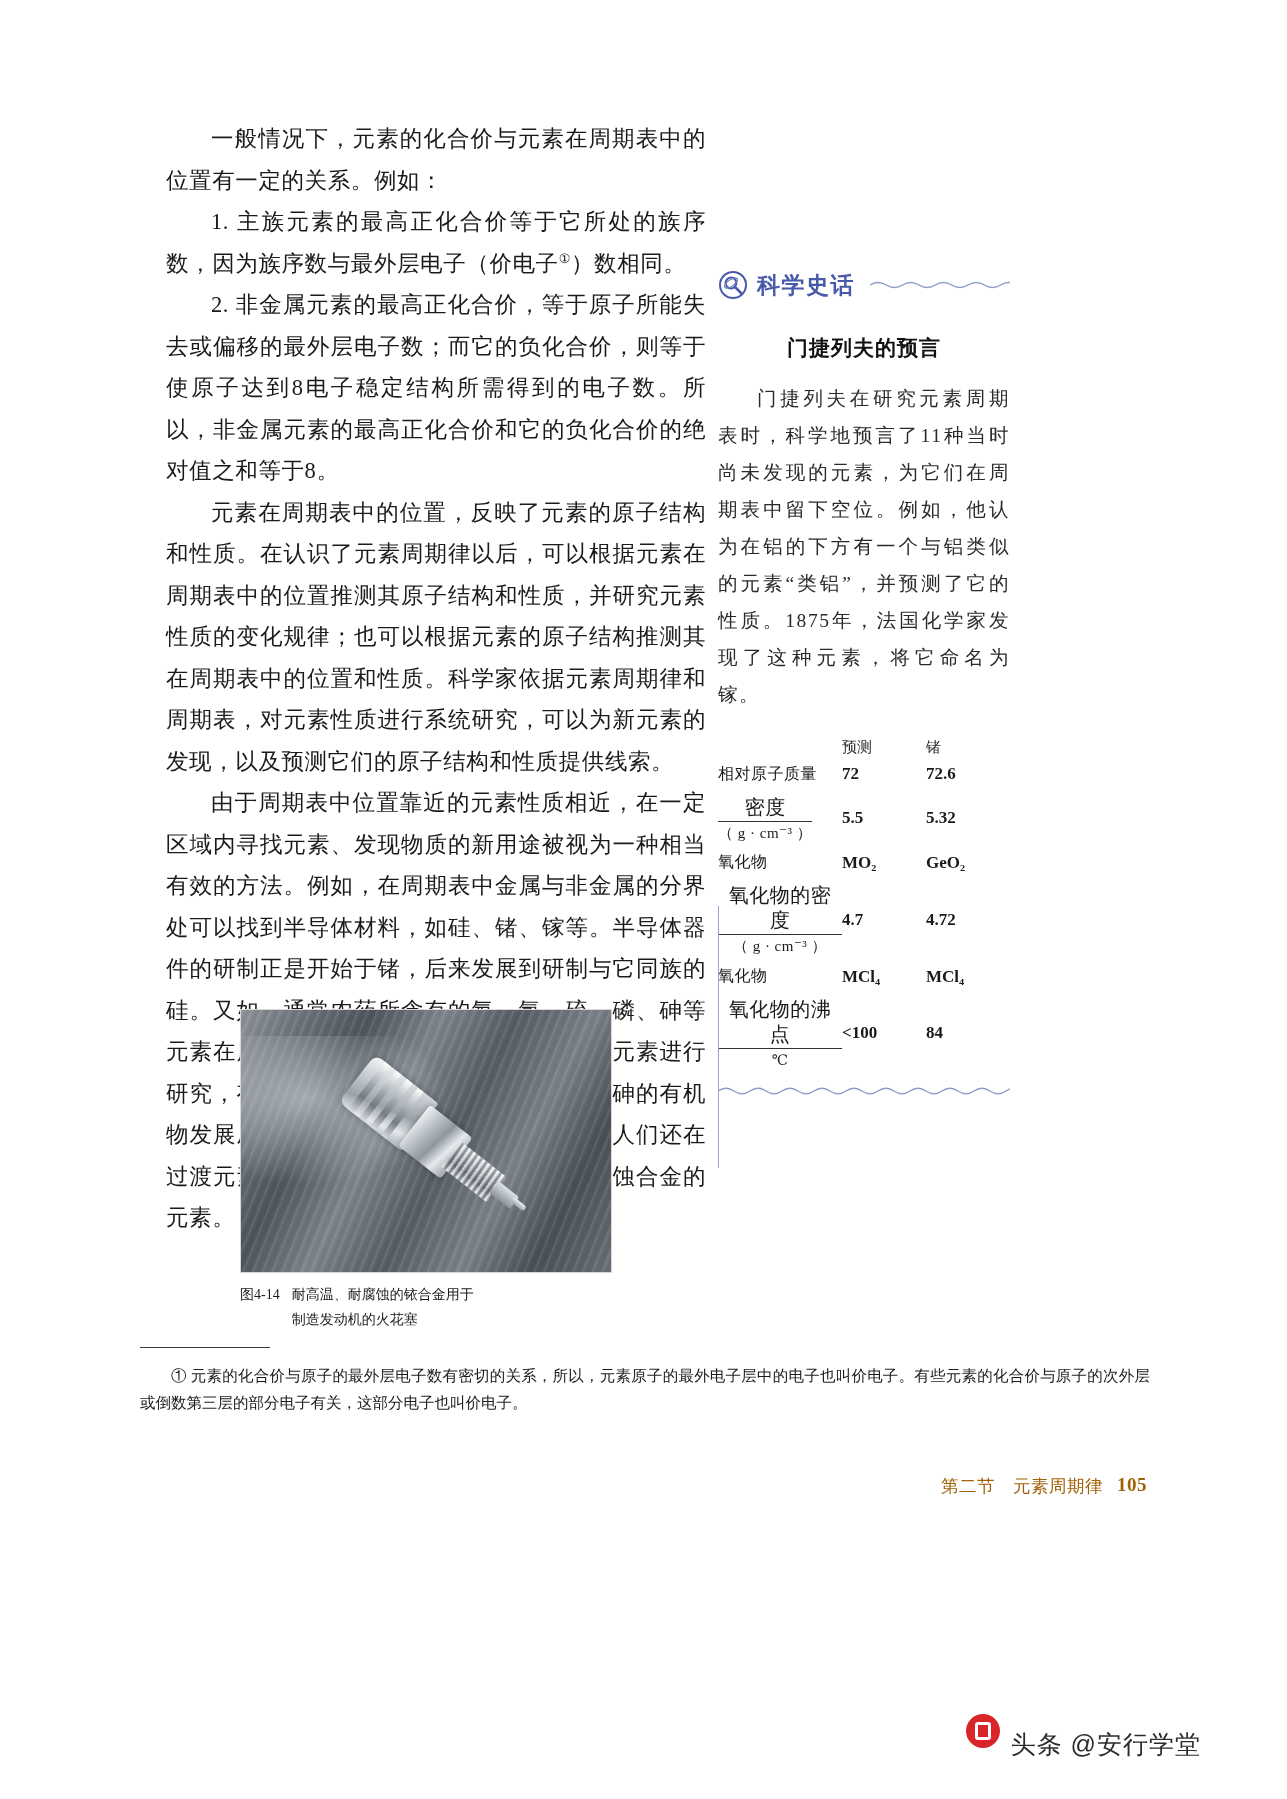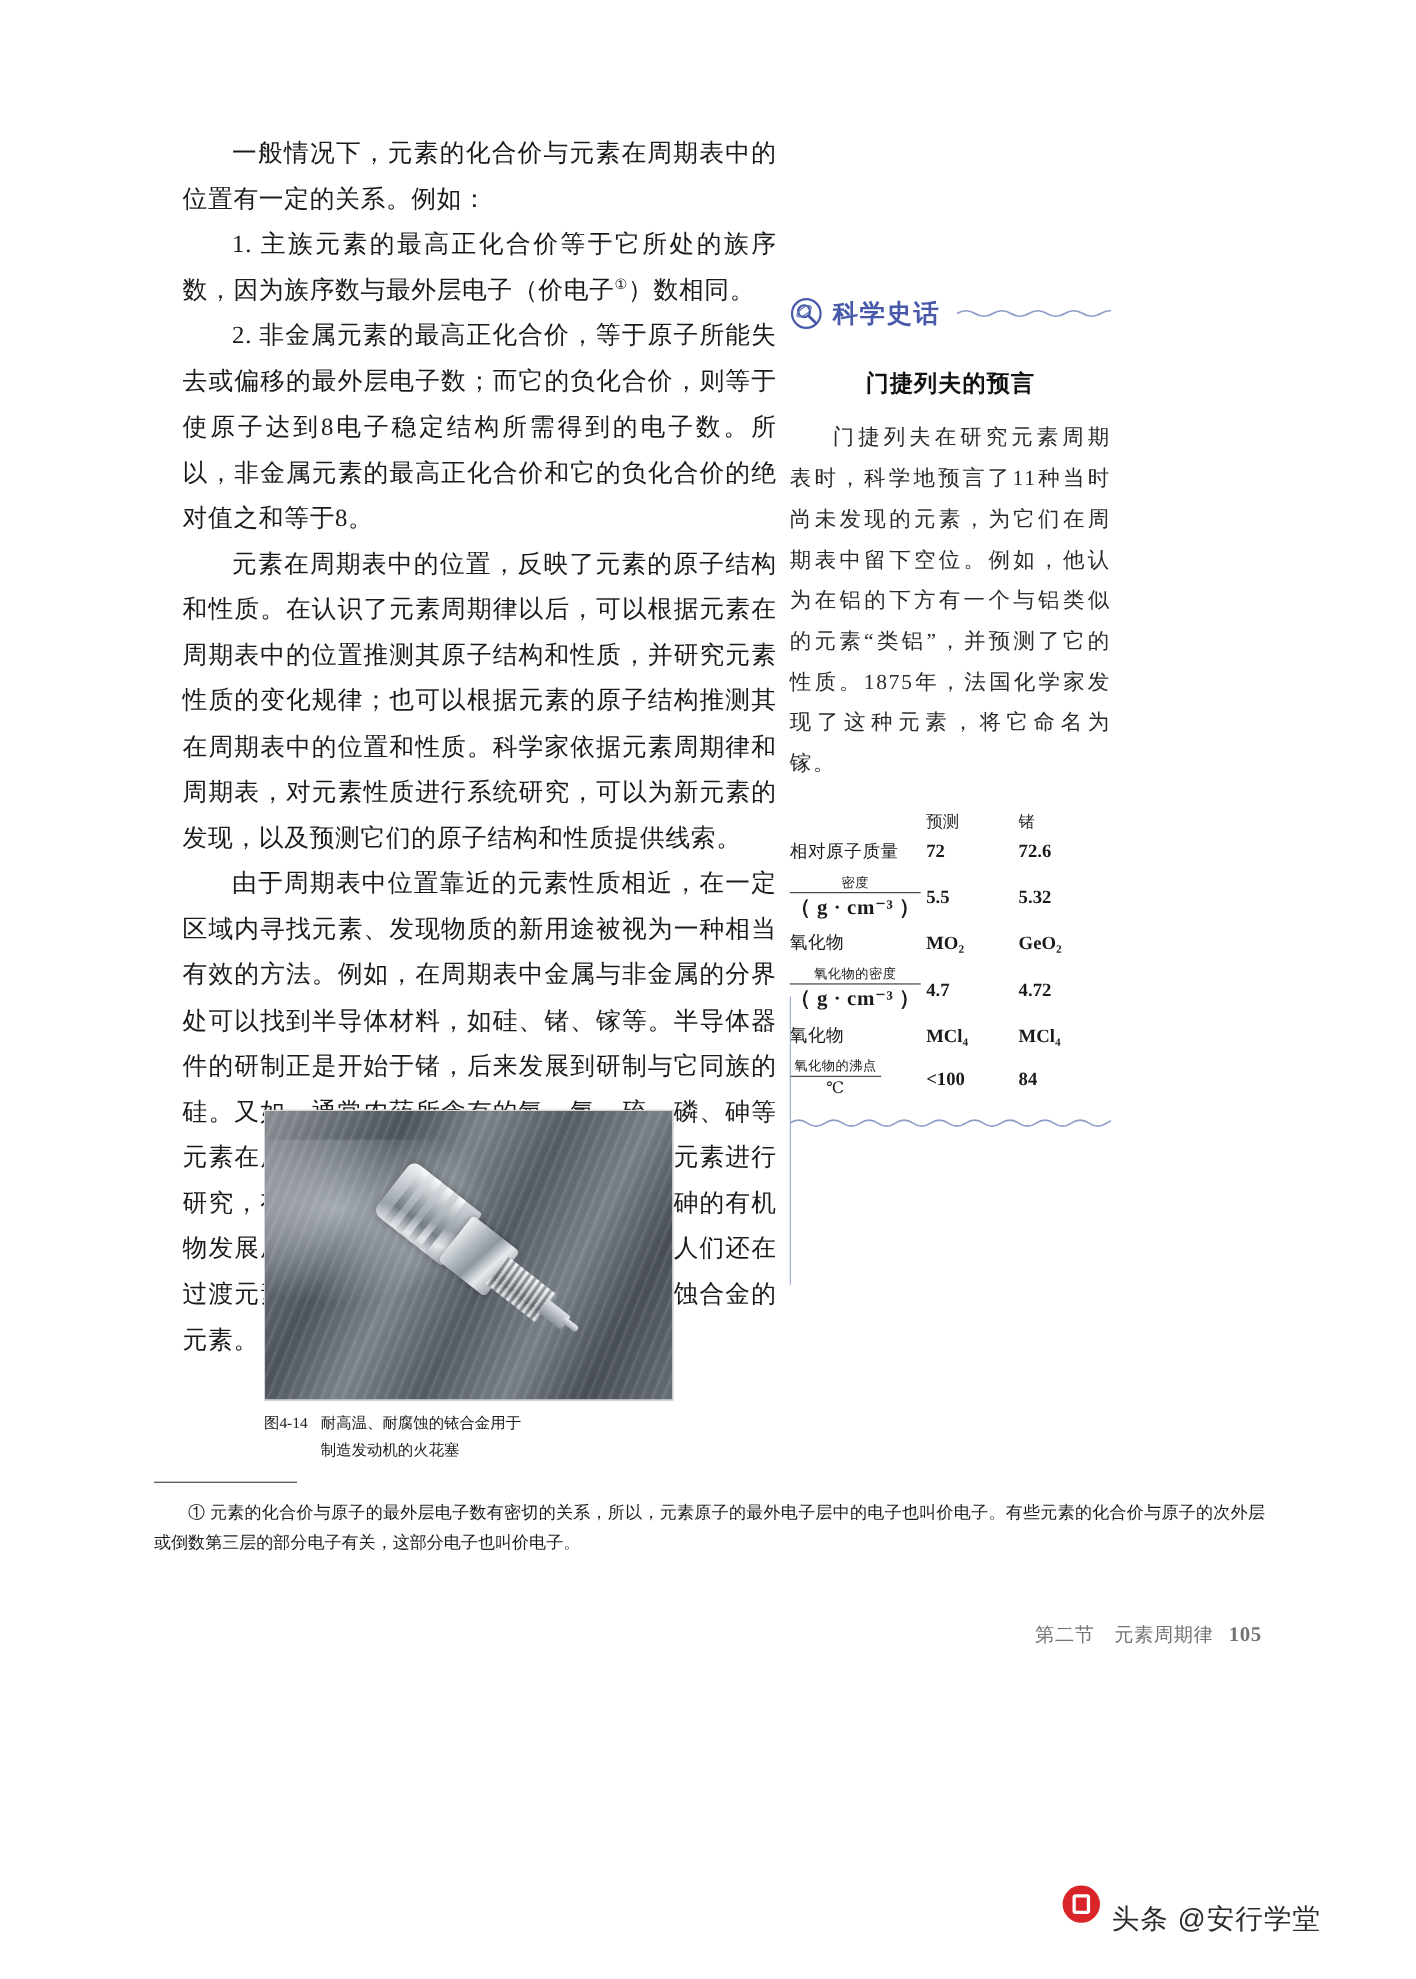--- a/index.html
+++ b/index.html
@@ -196,25 +196,25 @@
     text-justify: inter-ideograph;
   }
   .footnote .fn-indent { text-indent: 2em; display: block; }
 
   
   .page-footer {
     position: absolute;
     right: 140px;
     top: 1474px;
     font-size: 17.5px;
-    color: #737373;
+    color: #a16207;
     letter-spacing: 0.5px;
     display: flex;
     gap: 14px;
-    align-items: flex-end;
+    align-items: flex-start;
   }
   .page-footer .pnum { font-weight: bold; font-size: 19px; }
 
   
   .sidebar {
     position: absolute;
     left: 718px;
     top: 268px;
     width: 292px;
   }
@@ -297,27 +297,27 @@
   }
   .frac {
     display: inline-block;
     text-align: center;
     line-height: 1.25;
   }
   .frac .num {
     display: block;
     border-bottom: 1px solid #333;
     padding: 0 4px 1px 4px;
-    font-size: 12px;
+    font-size: 20px;
   }
   .frac .den {
     display: block;
     padding-top: 2px;
-    font-size: 19px;
-    font-weight: bold;
+    font-size: 15px;
+    font-weight: normal;
   }
   .frac .den.plain { font-weight: normal; font-size: 14.5px; }
   .sb-bottom-wave {
     margin-top: 10px;
     width: 292px;
     height: 12px;
   }
   .sb-left-rule {
     position: absolute;
     left: 718px;

